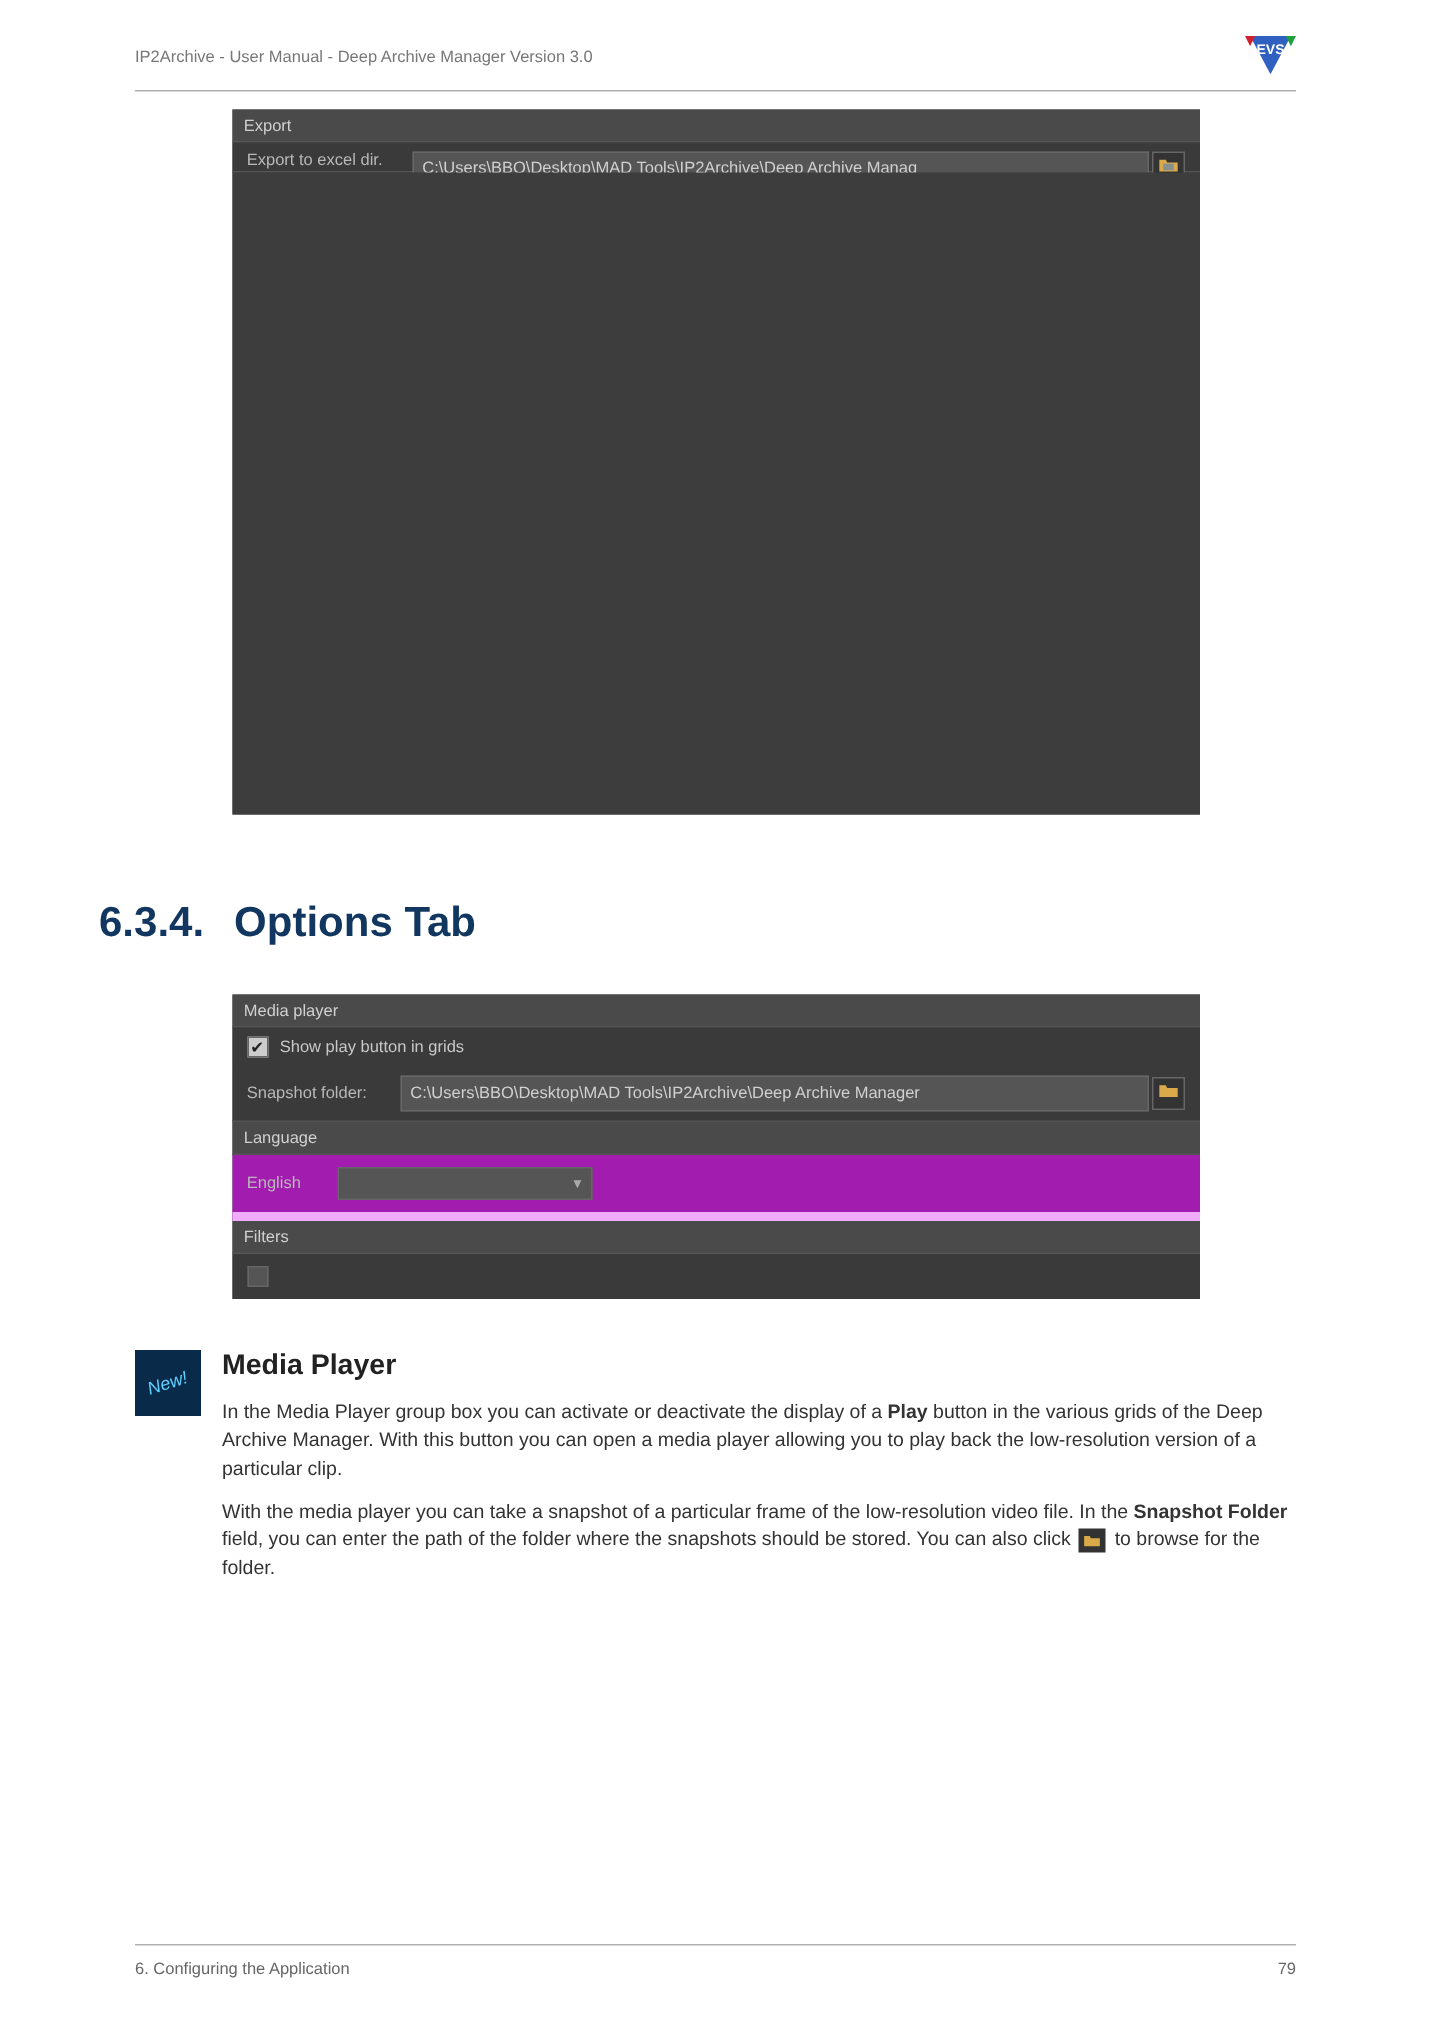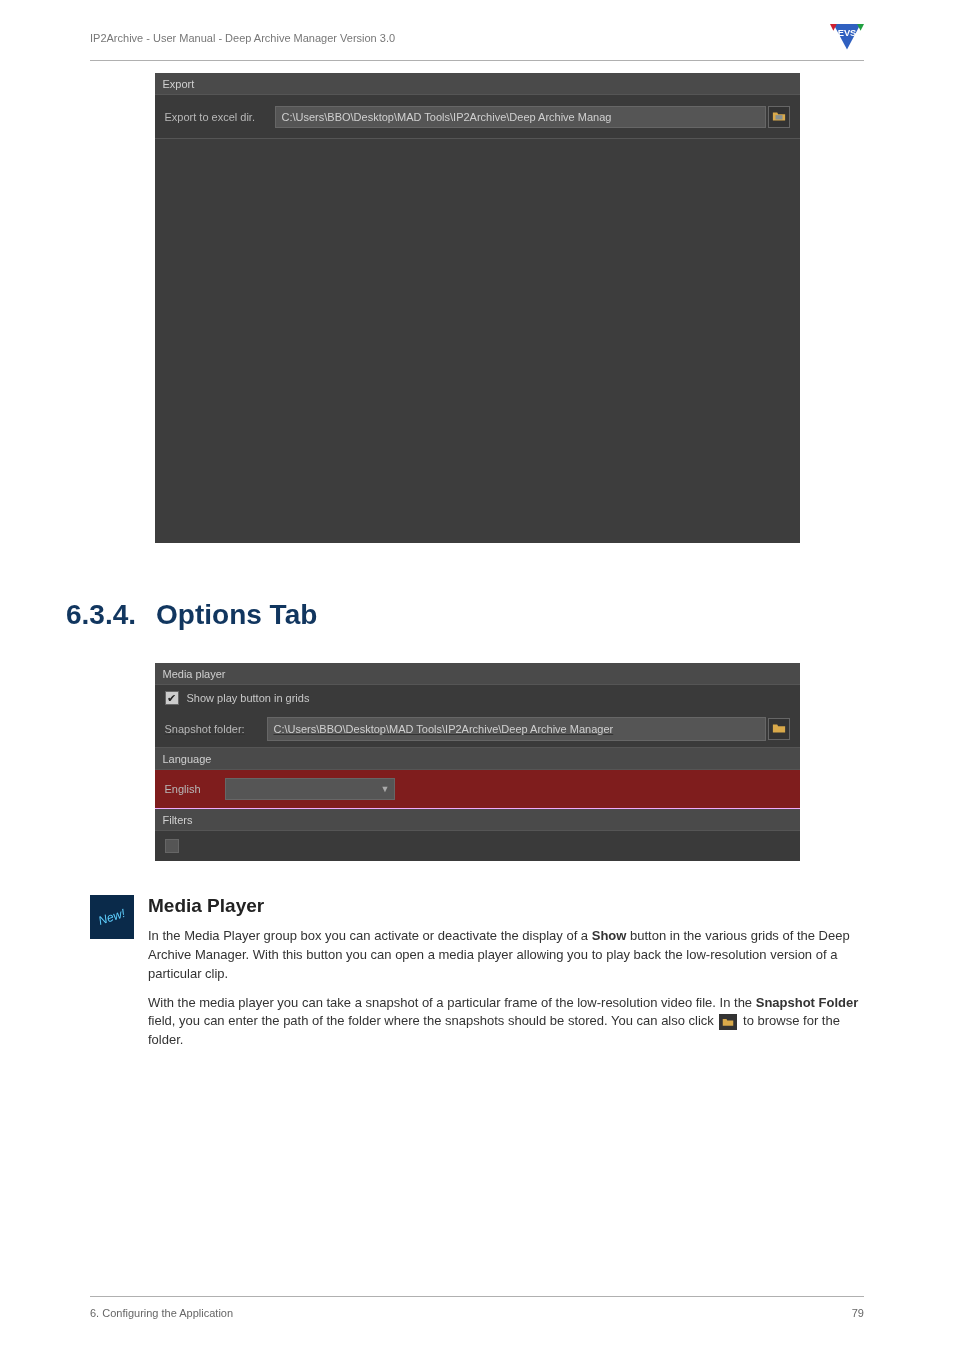--- a/index.html
+++ b/index.html
@@ -4,38 +4,38 @@
 <style>
   * { box-sizing: border-box; margin: 0; padding: 0; }
   html, body { width: 954px; height: 1350px; background: #ffffff; font-family: Arial, Helvetica, sans-serif; color: #333; }
   .page { width: 954px; padding: 0 90px 0 90px; }
   .header-bar { display: flex; justify-content: space-between; align-items: center; padding: 24px 0 8px 0; border-bottom: 1px solid #b0b0b0; gap: 40px; }
   .header-text { font-size: 11px; color: #777; }
   .logo { width: 34px; height: 28px; }
   .screenshot-wrap { display: flex; justify-content: center; margin-top: 12px; }
   .screenshot1 { width: 645px; height: 470px; background: #404040; display: flex; flex-direction: column; }
   .group-title-bar { height: 22px; background: #4a4a4a; color: #d0d0d0; font-size: 11px; display: flex; align-items: center; padding-left: 8px; border-bottom: 1px solid #555; }
-  .export-row { display: flex; align-items: center; height: 44px; padding: 6px 10px; background: #3a3a3a; border-bottom: 1px solid #555; }
+  .export-row { display: flex; height: 20px; padding: 6px 10px; background: #3a3a3a; border-bottom: 1px solid #555; }
   .export-label { color: #b8b8b8; font-size: 11px; width: 110px; }
   .export-input { flex: 1; height: 22px; background: #555; color: #d0d0d0; font-size: 11px; padding: 0 6px; display: flex; align-items: center; border: 1px solid #666; }
   .browse-btn { width: 22px; height: 22px; background: #333; margin-left: 2px; display: flex; align-items: center; justify-content: center; border: 1px solid #666; }
   .browse-icon svg { width: 14px; height: 12px; }
   .section-heading { display: flex; align-items: baseline; gap: 20px; margin-top: 56px; margin-left: -24px; }
   .section-num { font-size: 28px; color: #11365f; font-weight: 600; }
   .section-title { font-size: 28px; color: #11365f; font-weight: 600; }
   .screenshot2 { width: 645px; background: #404040; margin-top: 20px; }
   .row-pad { padding: 6px 10px; background: #3a3a3a; display: flex; align-items: center; gap: 8px; }
   .checkbox { width: 14px; height: 14px; background: #ccc; border: 1px solid #666; display: inline-flex; align-items: center; justify-content: center; font-size: 11px; color: #222; }
   .checkbox.unchecked { background: #555; color: transparent; }
   .cb-label { color: #c8c8c8; font-size: 11px; }
-  .snap-row { padding: 6px 10px; background: #3a3a3a; display: flex; align-items: center; border-bottom: 1px solid #555; text-decoration: underline; }
+  .snap-row { padding: 6px 10px; background: #3a3a3a; display: flex; align-items: center; border-bottom: 1px solid #555; }
   .snap-label { color: #b8b8b8; font-size: 11px; width: 102px; }
   .snap-input { flex: 1; height: 24px; background: #555; color: #d0d0d0; font-size: 11px; padding: 0 6px; display: flex; align-items: center; border: 1px solid #666; }
   .snap-btn { width: 22px; height: 22px; background: #333; margin-left: 2px; display: flex; align-items: center; justify-content: center; border: 1px solid #666; }
-  .lang-row { padding: 8px 10px; background: #7f1d1d; display: flex; align-items: center; gap: 10px; border-bottom: 1px solid #f0abfc; }
+  .lang-row { padding: 8px 10px; background: #a21caf; display: flex; align-items: center; gap: 10px; border-bottom: 6px solid #f0abfc; }
   .lang-label { color: #b8b8b8; font-size: 11px; width: 50px; }
   .lang-select { width: 170px; height: 22px; background: #555; border: 1px solid #666; display: flex; align-items: center; justify-content: flex-end; padding-right: 4px; }
   .lang-select .arrow { color: #aaa; font-size: 9px; }
   .filters-row { padding: 8px 10px; background: #3a3a3a; display: flex; align-items: center; gap: 8px; }
   .media-section { display: flex; gap: 14px; margin-top: 34px; }
   .new-badge { width: 44px; height: 44px; background: #0a2a4a; display: flex; align-items: center; justify-content: center; flex-shrink: 0; }
   .new-badge span { color: #5fd0ff; font-size: 12px; font-style: italic; transform: rotate(-18deg); }
   .media-body { flex: 1; }
   .media-heading { font-size: 19px; color: #222; font-weight: 700; margin-bottom: 10px; }
   .body-text { font-size: 13px; color: #333; line-height: 1.45; margin-bottom: 10px; }
@@ -116,21 +116,21 @@
     </div>
   </div>
 
   <div class="media-section">
     <div class="new-badge">
         <span>New!</span>
       </div>
     <div class="media-body">
       <div class="media-heading">Media Player</div>
       <p class="body-text">
-        <span>In the Media Player group box you can activate or deactivate the display of a </span><b>Show</b><span> button in the various grids of the Deep Archive Manager. With this button you can open a media player allowing you to play back the low-resolution version of a particular clip.</span>
+        <span>In the Media Player group box you can activate or deactivate the display of a </span><b>Play</b><span> button in the various grids of the Deep Archive Manager. With this button you can open a media player allowing you to play back the low-resolution version of a particular clip.</span>
       </p>
       <p class="body-text">
         <span>With the media player you can take a snapshot of a particular frame of the low-resolution video file. In the </span><b>Snapshot Folder</b><span> field, you can enter the path of the folder where the snapshots should be stored. You can also click </span><span class="inline-icon">
             <svg viewBox="0 0 16 12">
               <path d="M1 2 L6 2 L7 4 L15 4 L15 11 L1 11 Z" fill="#d9a94a"></path>
             </svg>
           </span><span> to browse for the folder.</span>
       </p>
     </div>
   </div>

